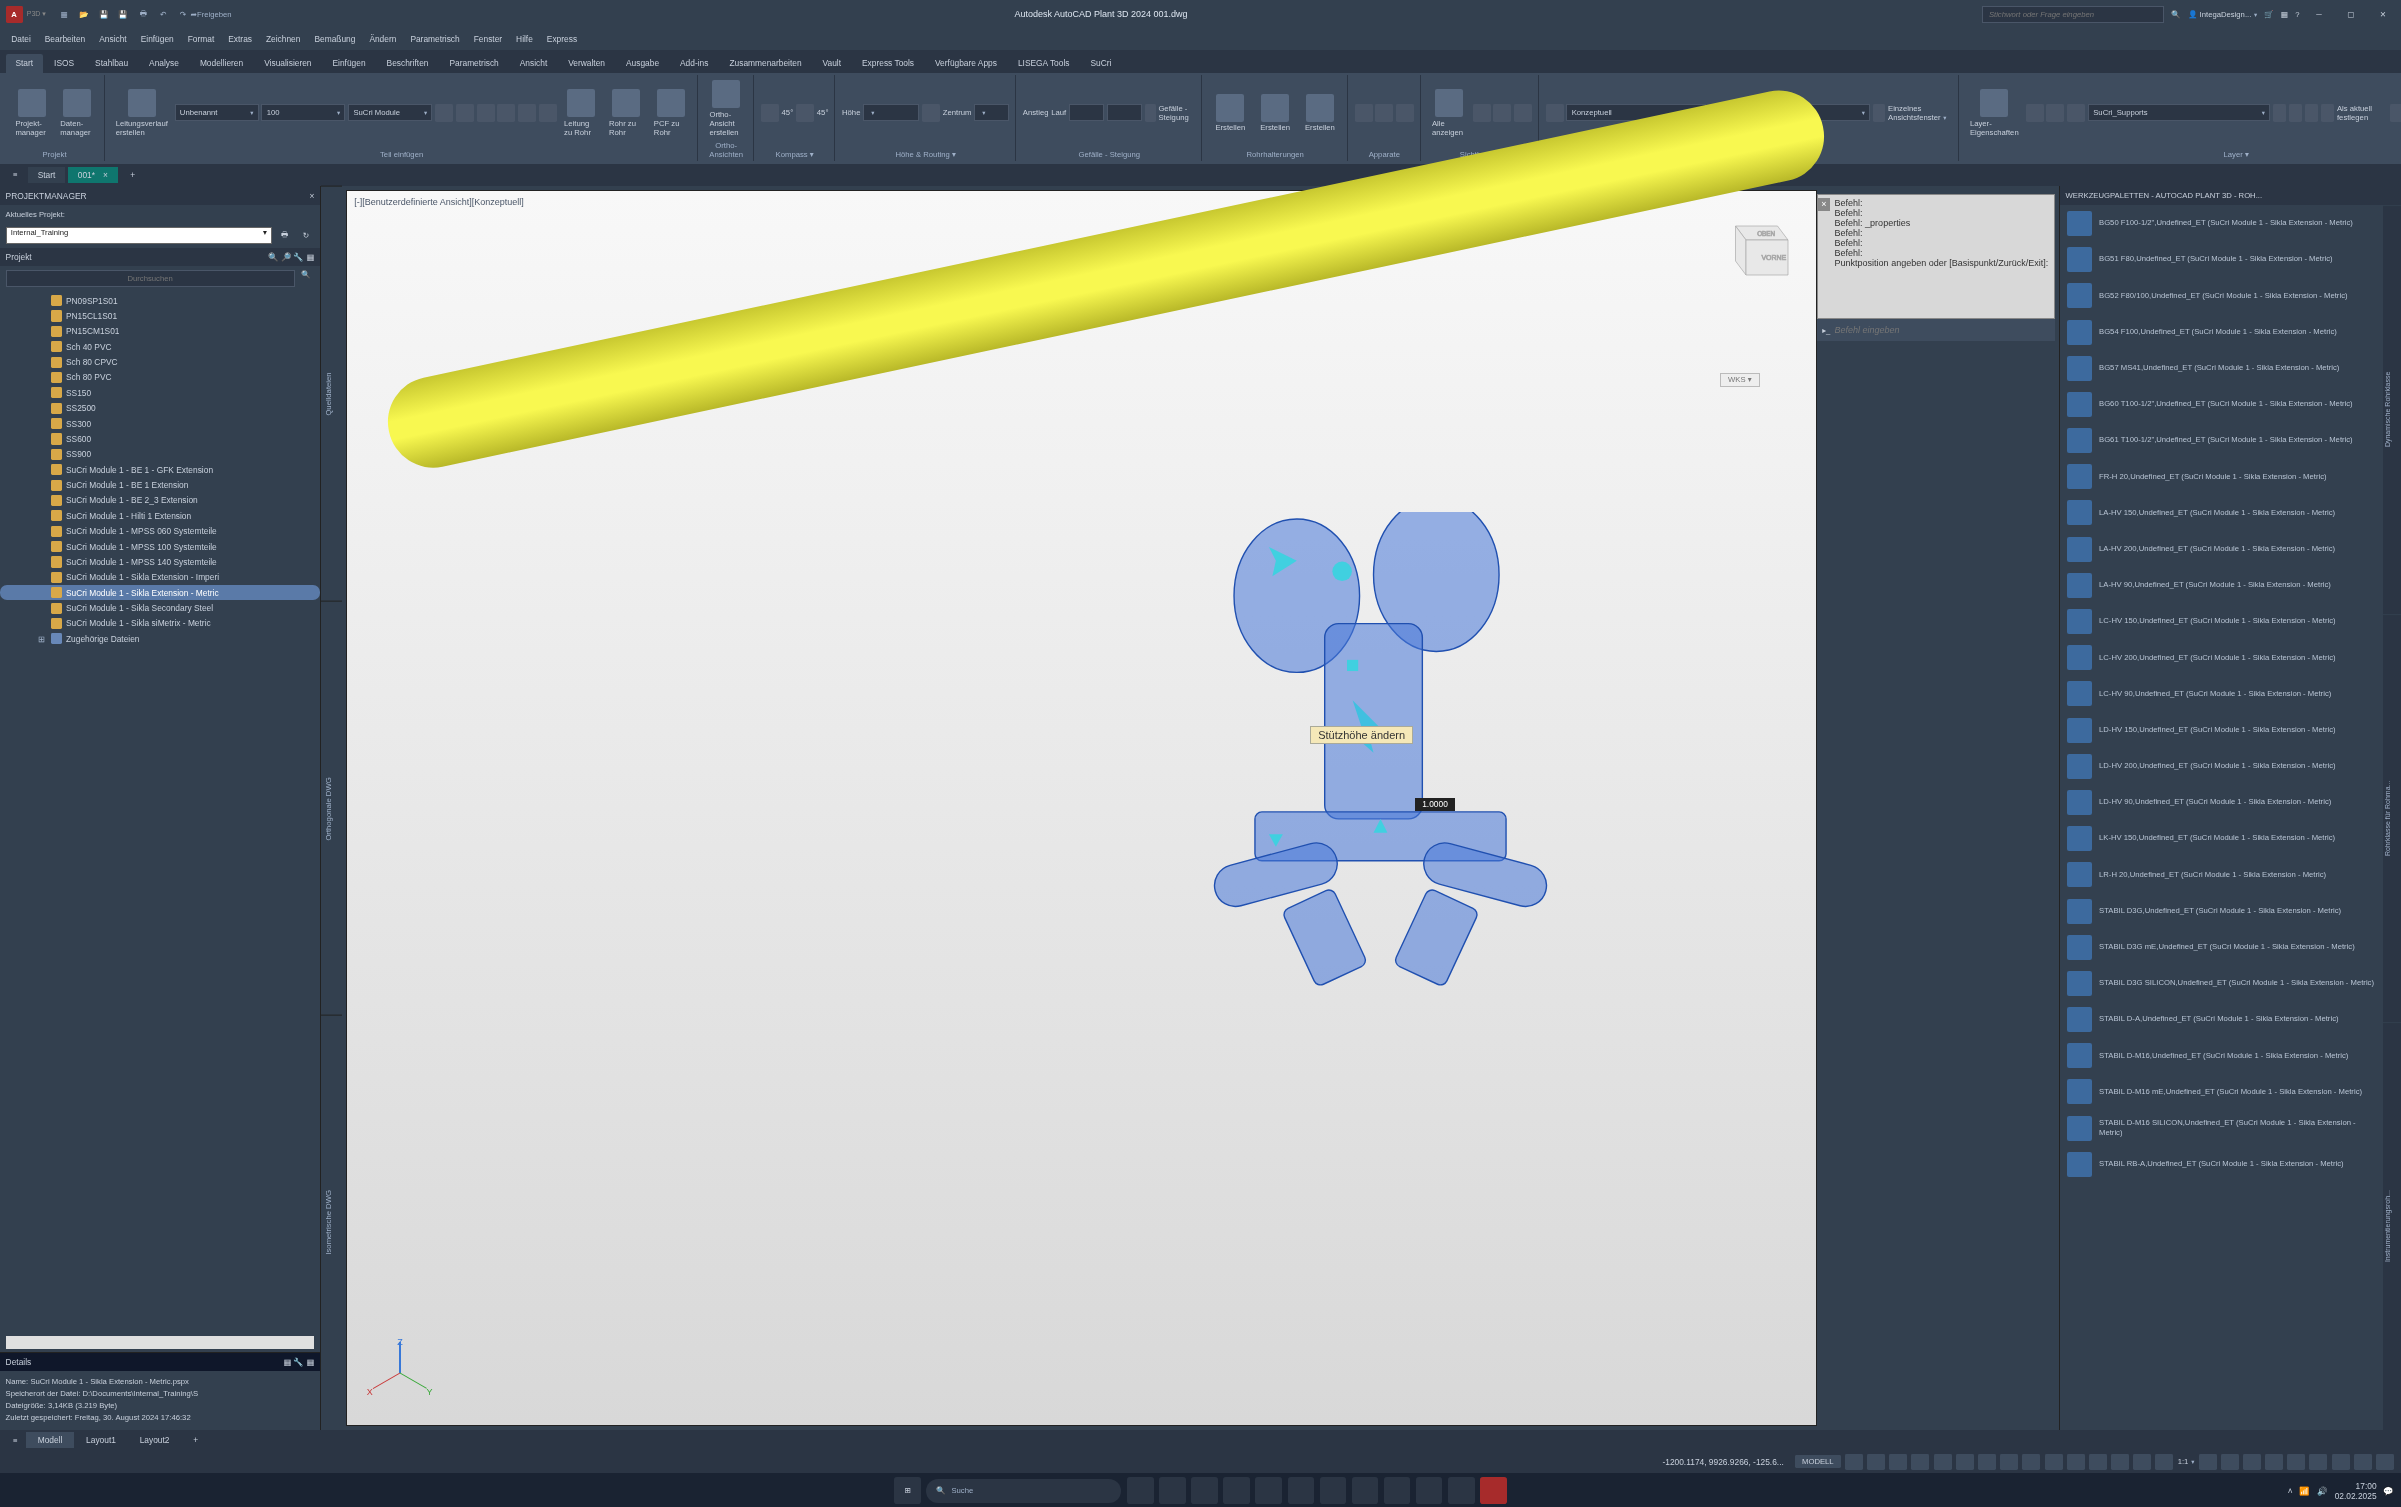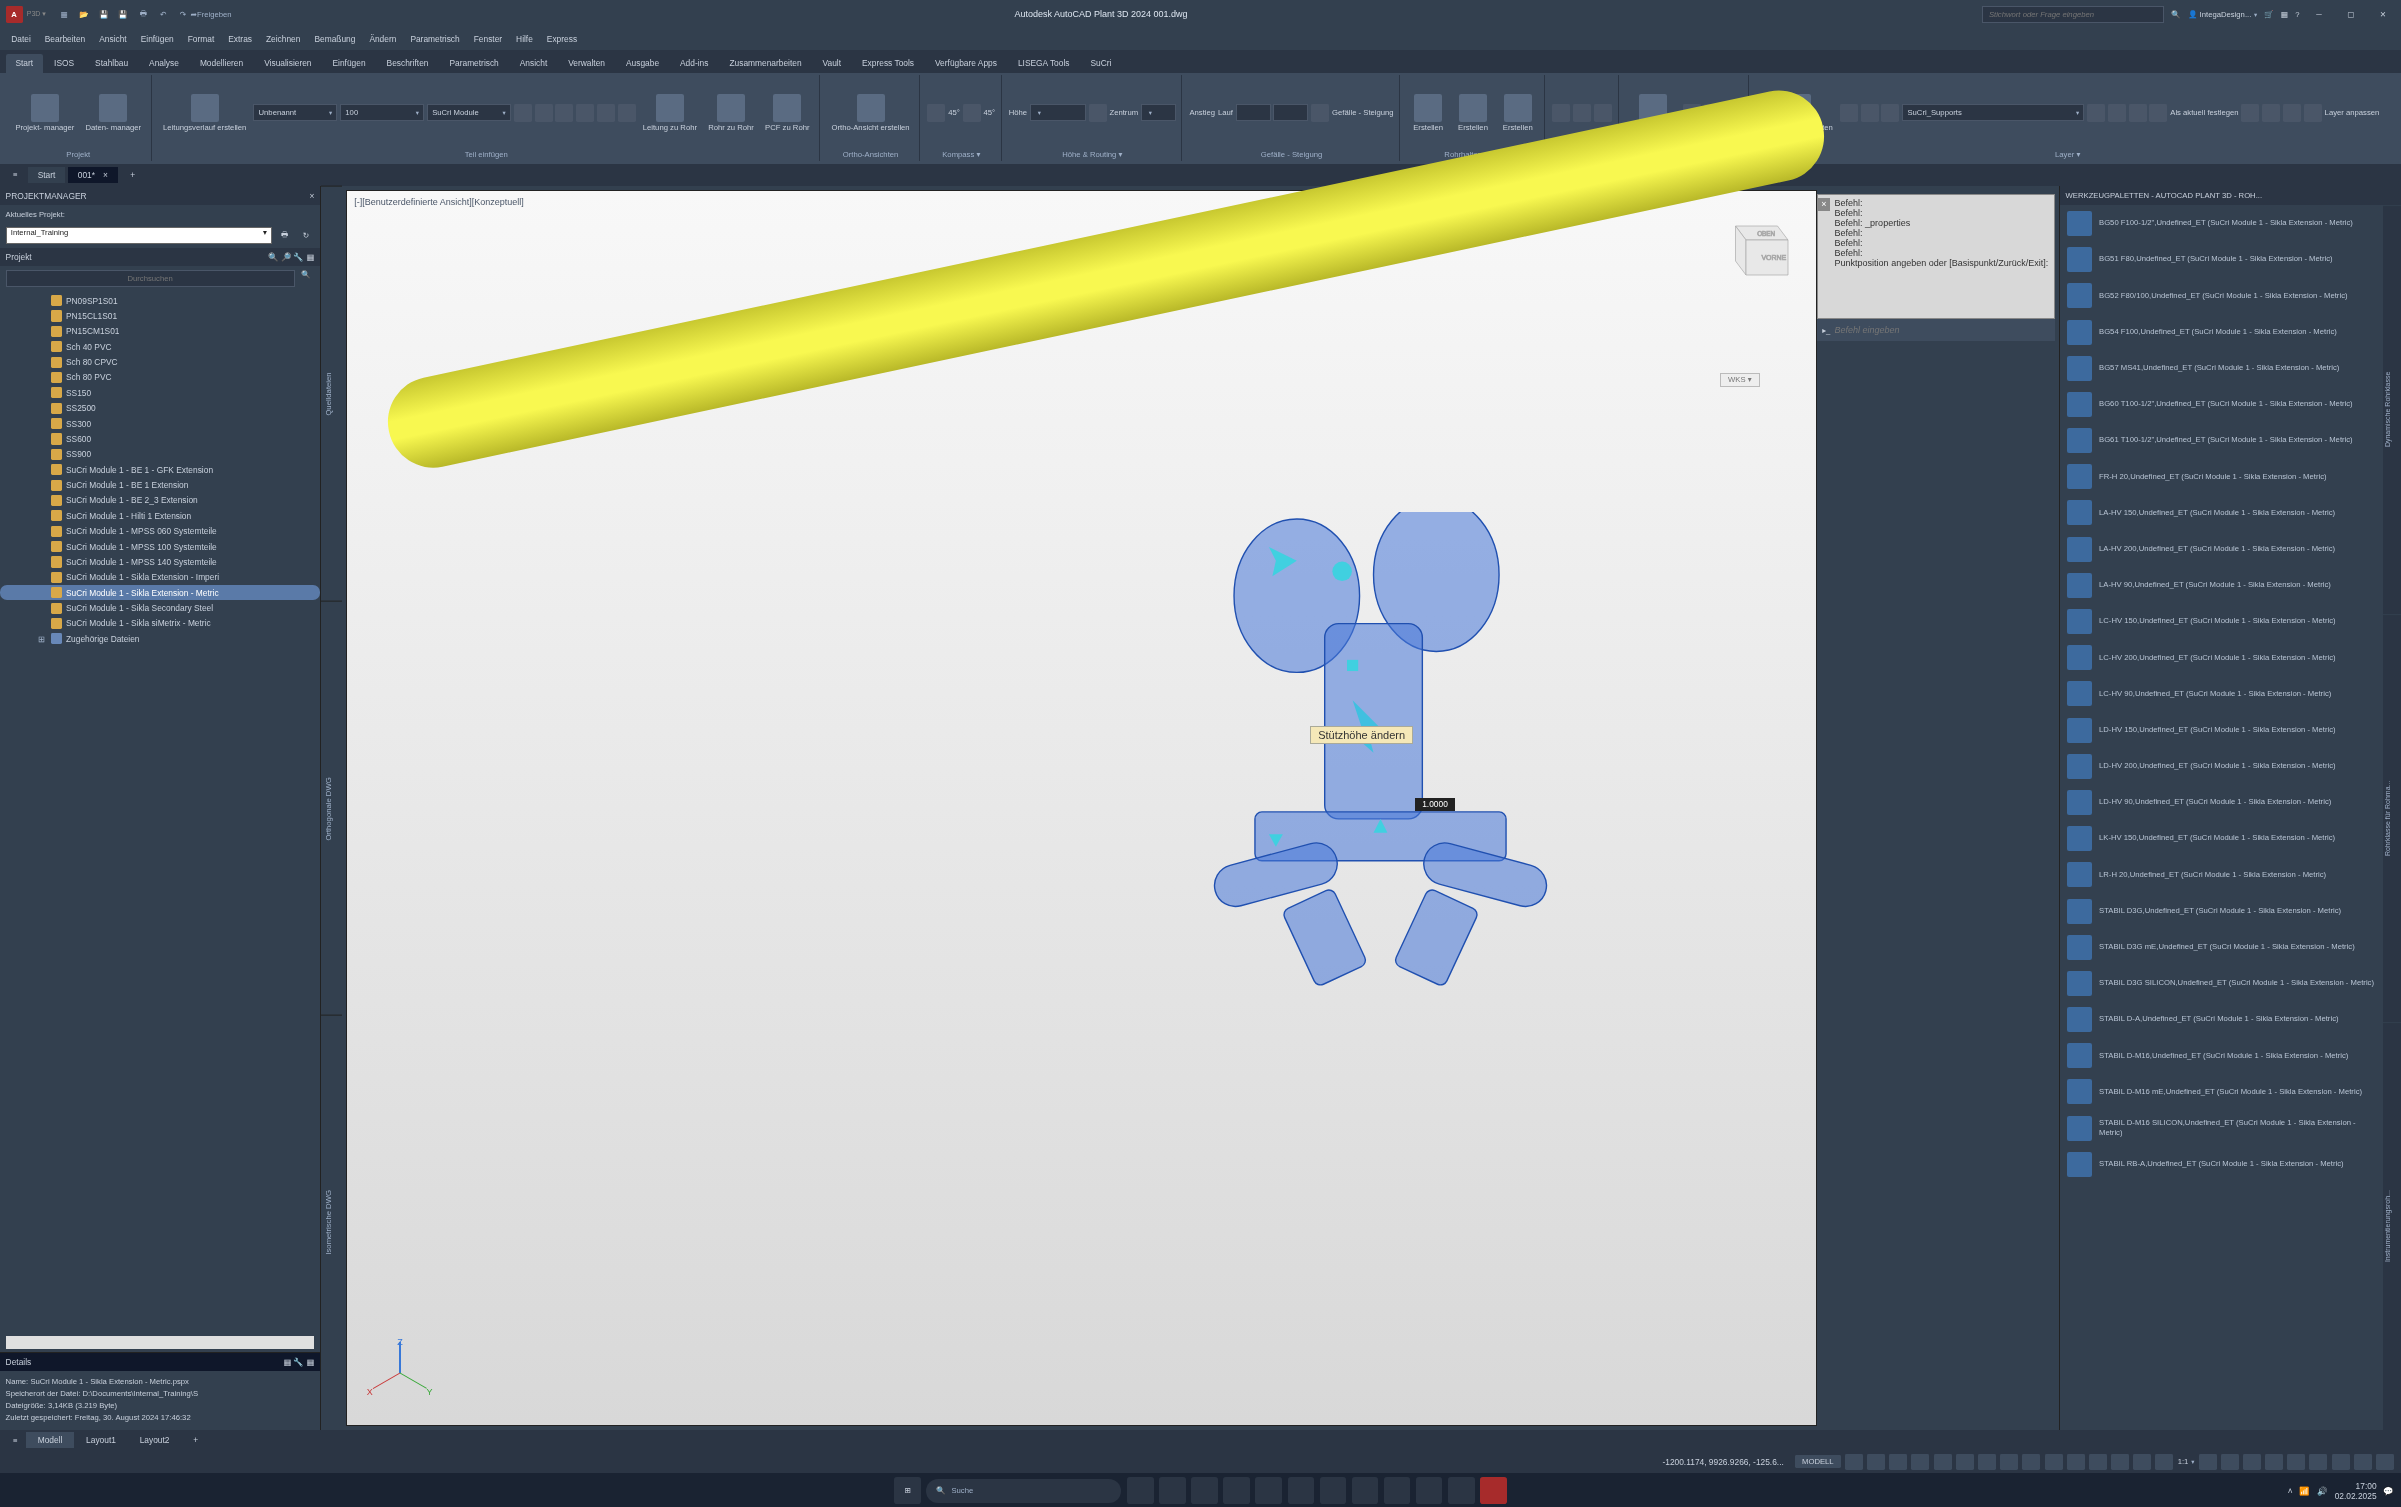--- a/index.html
+++ b/index.html
@@ -38,21 +38,21 @@
 .ribbon .combo { height: 17px; background: #2b3544; border: 0.7px solid #4a5668; color: #c8d0dc; padding: 0 4.2px; display: flex; align-items: center; min-width: 84px; justify-content: space-between; font-size: 7.7px; }
 .ribbon .small-btn { width: 18px; height: 18px; background: #4a5668; border-radius: 1.4px; }
 .ribbon .col { display: flex; flex-direction: row; gap: 2.8px; }
 .ribbon .row { display: flex; gap: 2.8px; align-items: center; }
 .ribbon .label { color: #c8d0dc; font-size: 7.7px; }
 
 
 .doc-tabs-row { height: 22.3px; background: #2b3544; display: flex; align-items: center; padding: 0 5.6px; gap: 2.8px; }
 .doc-tabs-row .hamburger { width: 19.5px; height: 17px; display: flex; align-items: center; justify-content: center; }
 .doc-tabs-row .tab { padding: 2.8px 9.8px; background: #33404f; color: #c8d0dc; font-size: 8.4px; display: flex; align-items: center; gap: 4.2px; }
-.doc-tabs-row .tab.active { background: #0f172a; gap: 8px; }
+.doc-tabs-row .tab.active { background: #0f766e; gap: 8px; }
 
 
 .main { flex: 1; display: flex; min-height: 0; }
 
 
 .pm { width: 321px; background: #33404f; display: flex; flex-direction: column; border-right: 0.7px solid #222; }
 .pm .header { height: 19.5px; background: #2b3544; display: flex; align-items: center; padding: 0 5.6px; font-size: 8.4px; justify-content: space-between; }
 .pm .proj-row { padding: 4.2px 5.6px; display: flex; align-items: center; gap: 4.2px; font-size: 7.7px; }
 .pm .proj-select { flex: 1; height: 17px; background: #fff; color: #222; border: 0.7px solid #666; padding: 0 4.2px; display: flex; align-items: flex-start; justify-content: space-between; }
 .pm .section { height: 18px; background: #2b3544; display: flex; align-items: center; padding: 0 5.6px; font-size: 8.4px; justify-content: space-between; }
@@ -360,20 +360,43 @@
             <span>Alle
 anzeigen</span>
           </div>
         <div class="col">
             <div class="small-btn"></div>
             <div class="small-btn"></div>
             <div class="small-btn"></div>
           </div>
       </div>
       <div class="panel-title">Sichtbarkeit</div>
+    </div>
+    <div class="panel">
+      <div class="panel-body">
+          <div class="col">
+        <div class="row">
+              <div class="small-btn"></div>
+              <div class="combo chev" style="min-width:140px">
+                <span>Konzeptuell</span>
+              </div>
+            </div>
+        <div class="row">
+              <div class="small-btn"></div>
+              <div class="combo chev" style="min-width:140px">
+                <span>Ungesicherte Ansicht</span>
+              </div>
+            </div>
+        <div class="row">
+              <div class="small-btn"></div>
+              <span class="label chev">Einzelnes Ansichtsfenster</span>
+            </div>
+      </div>
+        </div>
+      <div class="panel-title">Ansicht ▾</div>
     </div>
     <div class="panel">
       <div class="panel-body">
         <div class="big-btn">
             <div class="ico"></div>
             <span>Layer-
 Eigenschaften</span>
           </div>
         <div class="col">
           <div class="row">

